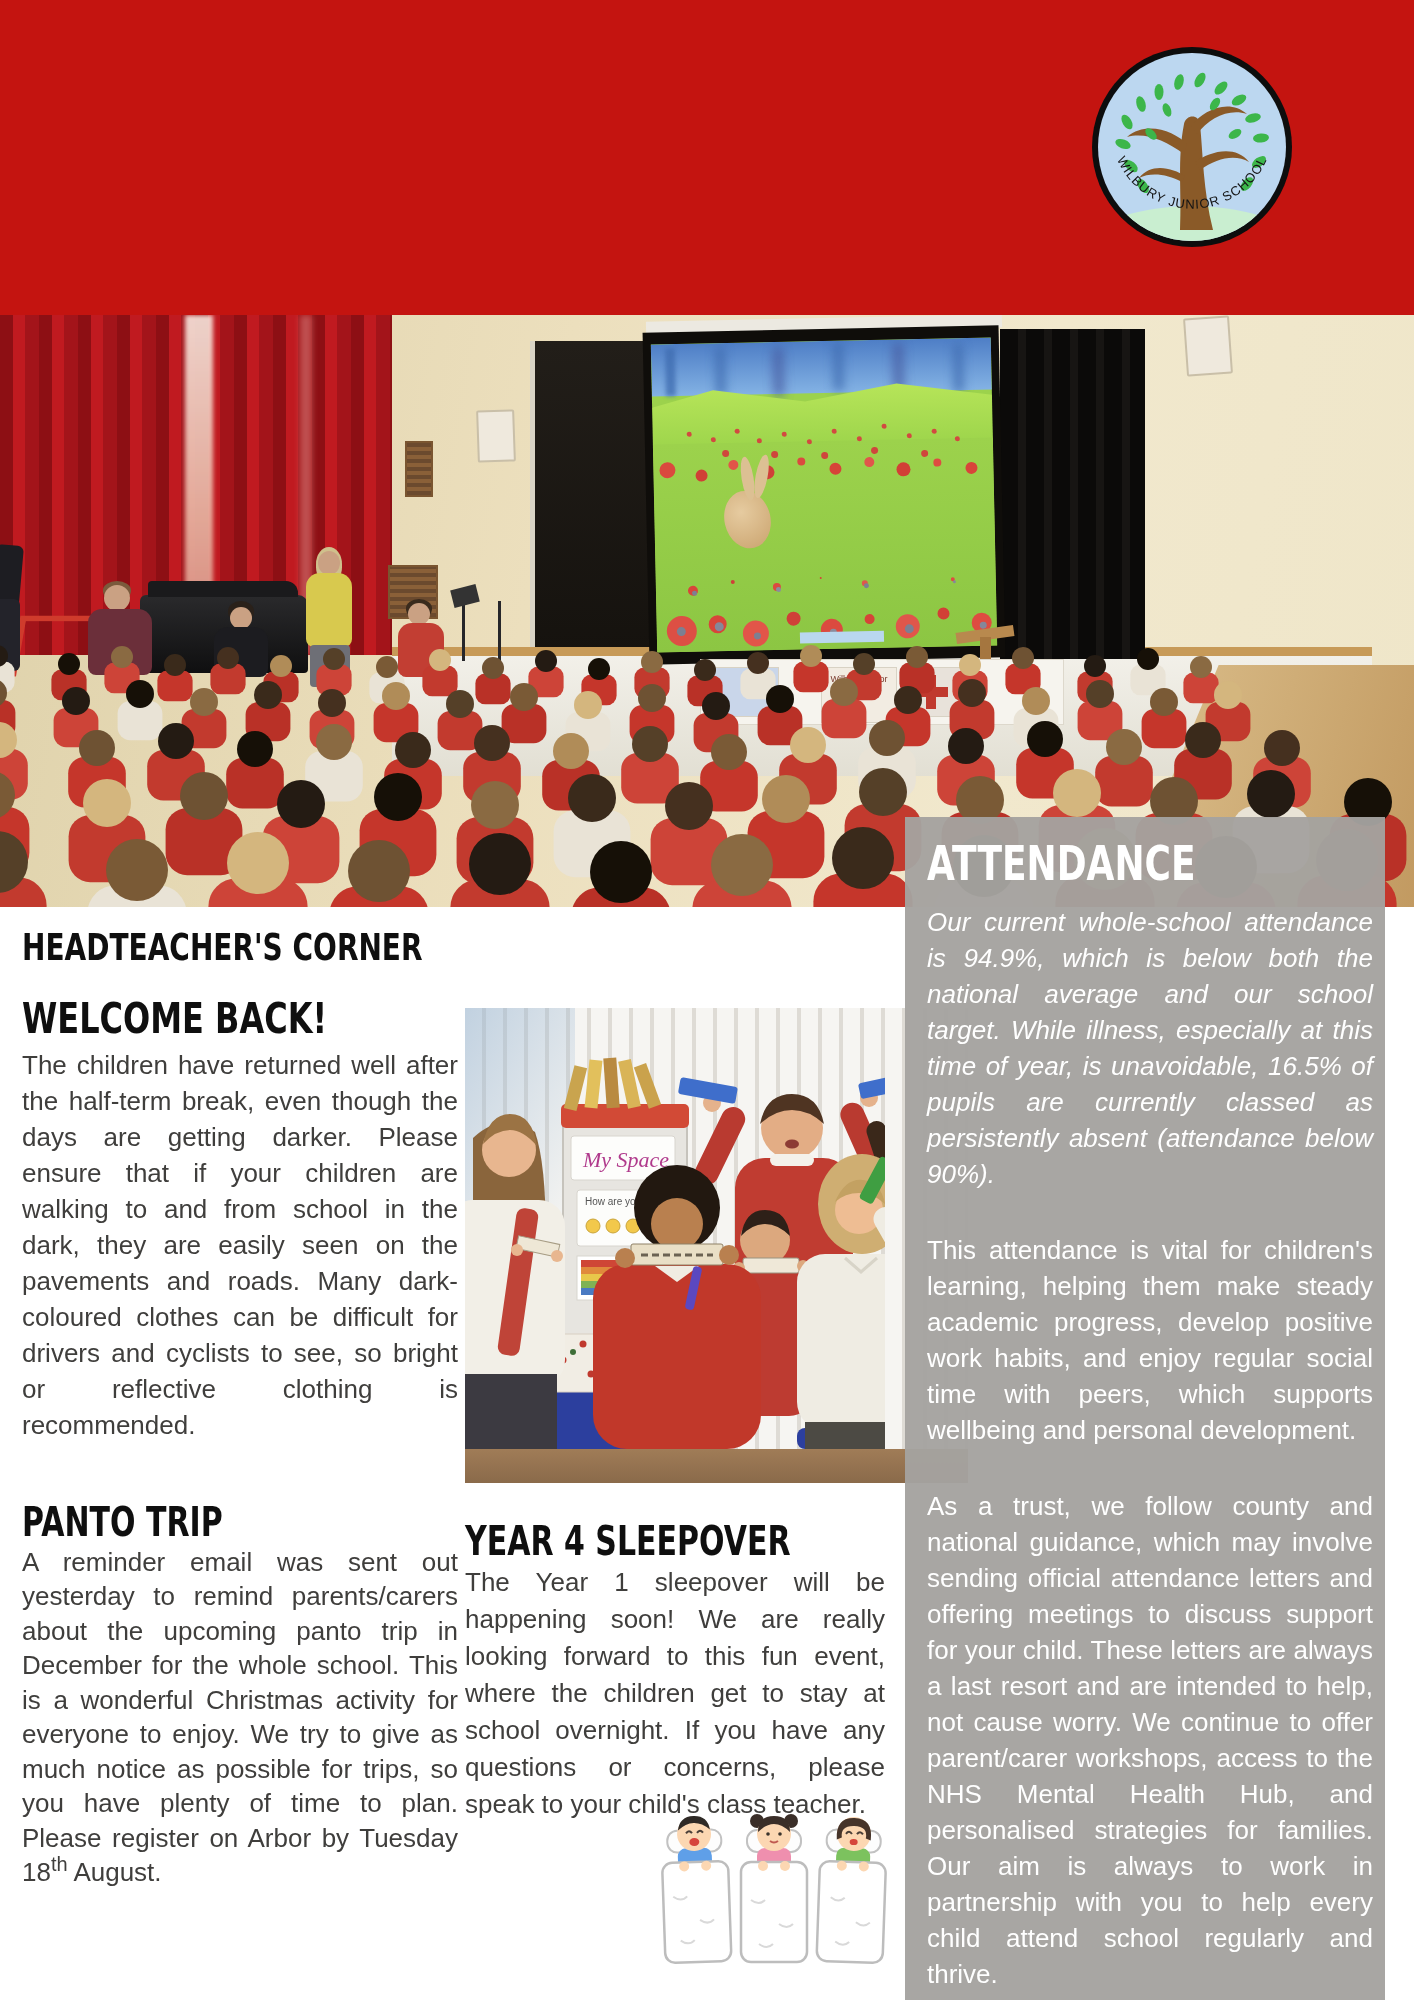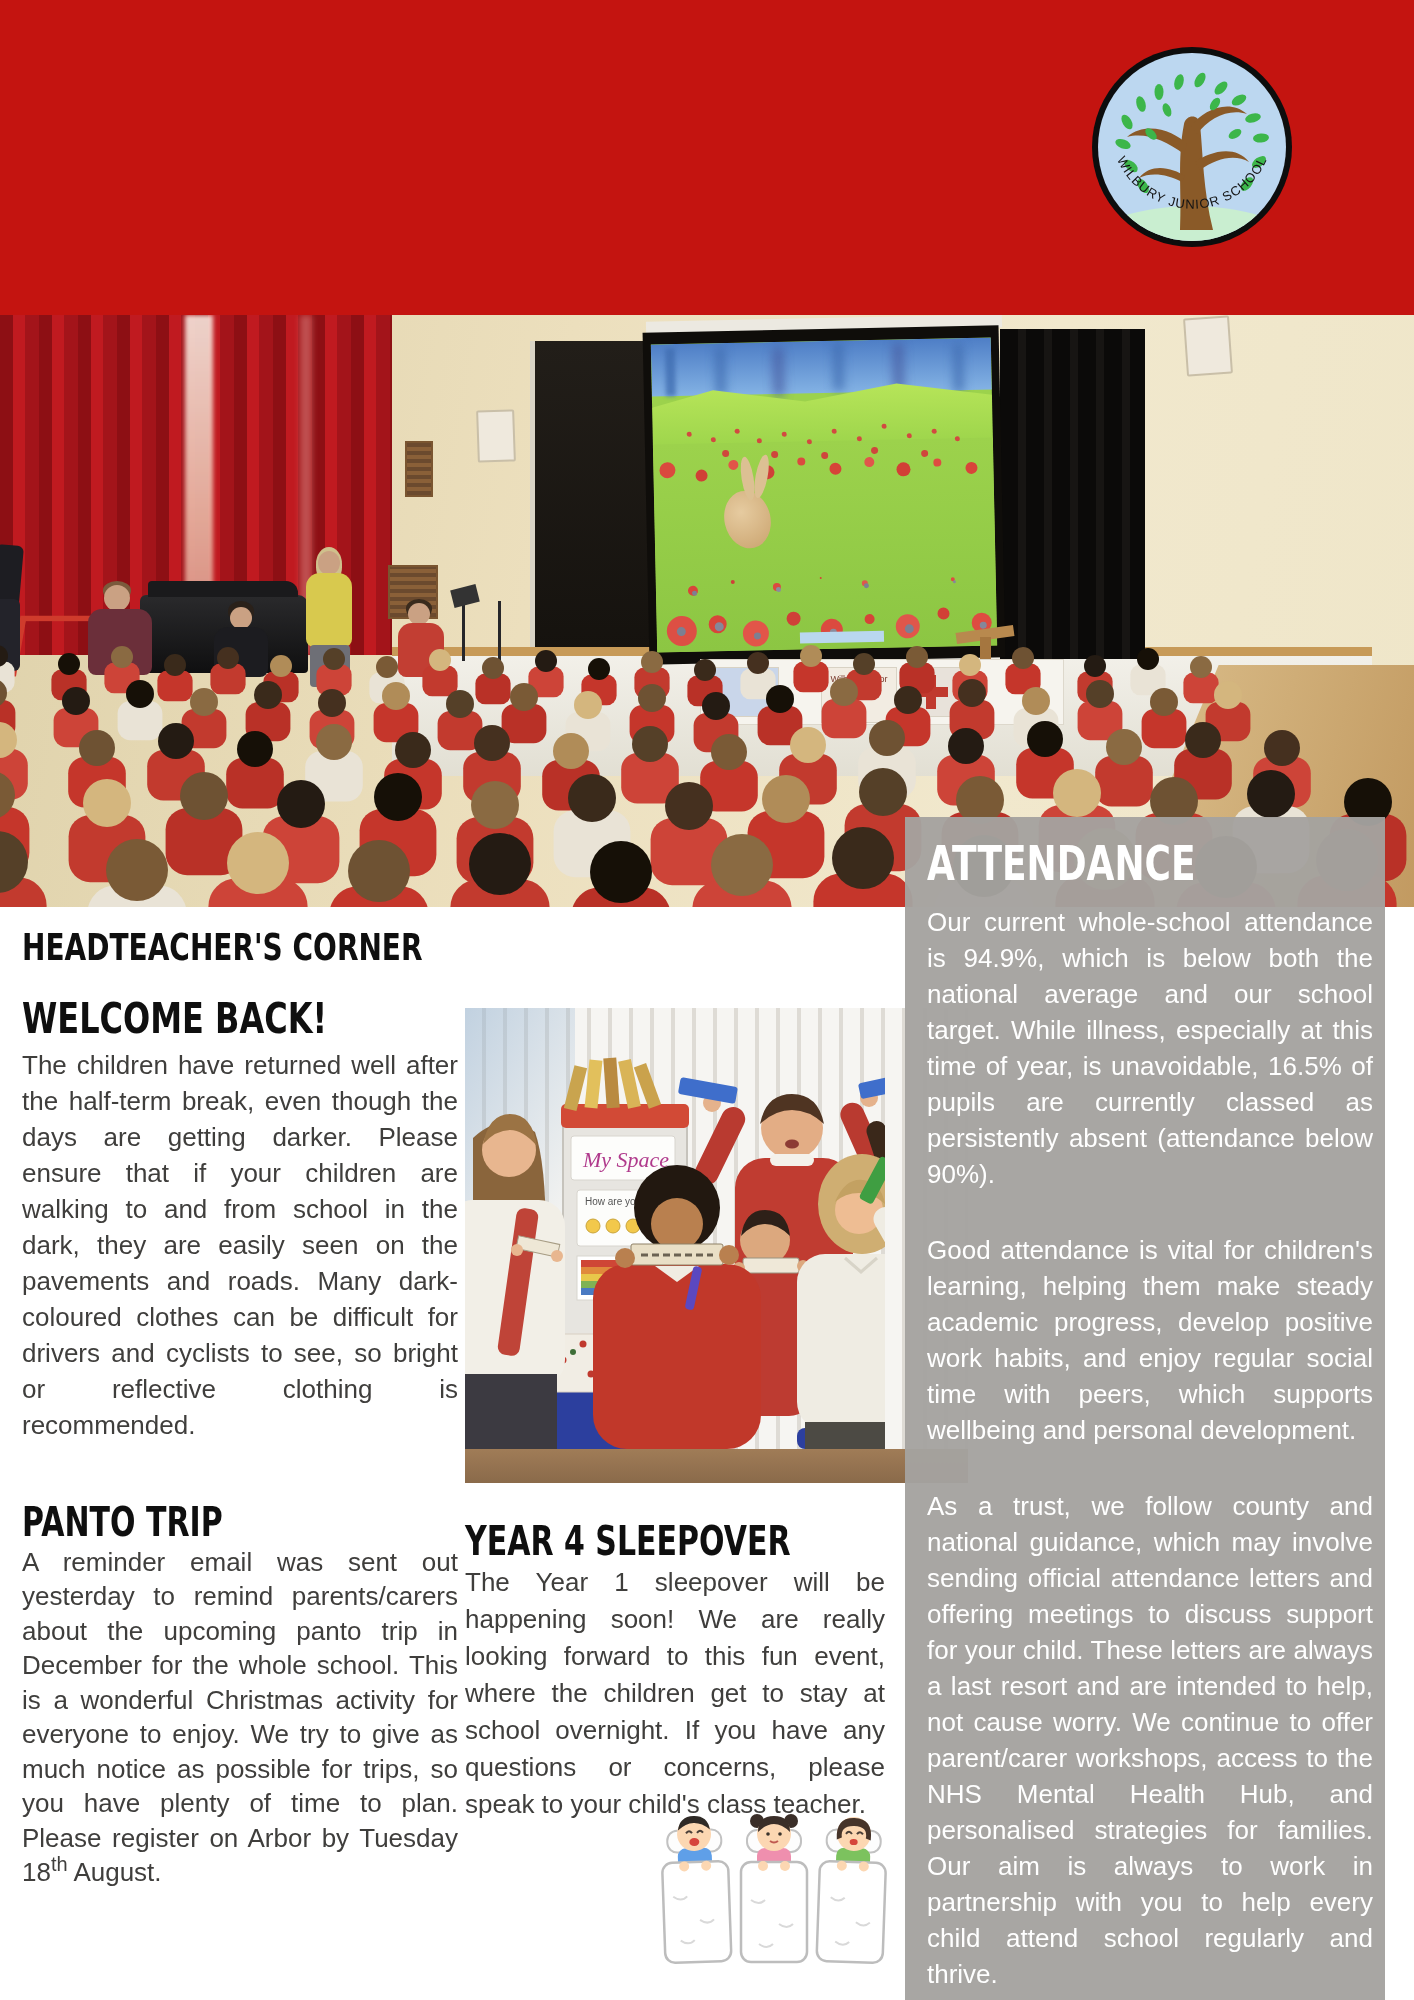--- a/index.html
+++ b/index.html
@@ -106,21 +106,21 @@
   .y4photo .carpet{position:absolute;left:0;bottom:0;width:100%;height:34px;background:linear-gradient(#a07c57,#8a6a4a);}
   .h-ys{font-size:30px;margin-top:36px;}
   .p-ys{margin-top:12px !important;line-height:37px;}
   .sleep-clip{position:absolute;left:192px;top:792px;width:235px;height:180px;}
 
   
   .att{position:absolute;left:905px;top:817px;width:480px;height:1183px;background:rgba(164,162,159,.96);
        padding:20px 12px 0 22px;box-sizing:border-box;overflow:hidden;}
   .h-att{font-size:36px;color:#ffffff;}
   .att p{font-size:26px;line-height:36px;color:#fff;text-align:justify;margin:0 0 40px 0;}
-  .att p.first{margin-top:27px;}
+  .att p.first{margin-top:27px;font-style:italic;}
   .att p.mb0{margin-bottom:12px;}
 </style>
 </head>
 <body>
 
 <div class="page">
 
   <header class="masthead">
     <div class="logo">
       <svg viewBox="0 0 210 210" width="210" height="210">
@@ -580,18 +580,18 @@
           <circle cx="26" cy="66" r="5" fill="#fcd7b2"></circle>
             <circle cx="48" cy="66" r="5" fill="#fcd7b2"></circle>
         </g>
       </svg>
     </div>
   </div>
 
   <aside class="att">
     <h2 class="h-marker h-att">ATTENDANCE</h2>
     <p class="first">Our current whole-school attendance is 94.9%, which is below both the national average and our school target. While illness, especially at this time of year, is unavoidable, 16.5% of pupils are currently classed as persistently absent (attendance below 90%).</p>
-    <p>Good attendance is vital for children's learning, helping them make steady academic progress, develop positive work habits, and enjoy regular social time with peers, which supports wellbeing and personal development.</p>
+    <p>This attendance is vital for children's learning, helping them make steady academic progress, develop positive work habits, and enjoy regular social time with peers, which supports wellbeing and personal development.</p>
     <p class="mb0">As a trust, we follow county and national guidance, which may involve sending official attendance letters and offering meetings to discuss support for your child. These letters are always a last resort and are intended to help, not cause worry. We continue to offer parent/carer workshops, access to the NHS Mental Health Hub, and personalised strategies for families. Our aim is always to work in partnership with you to help every child attend school regularly and thrive.</p>
     <p class="mb0">If you have any concerns or feel you need support, please get in touch. We are here to help.</p>
   </aside>
 
 </div>
 
 </body></html>

